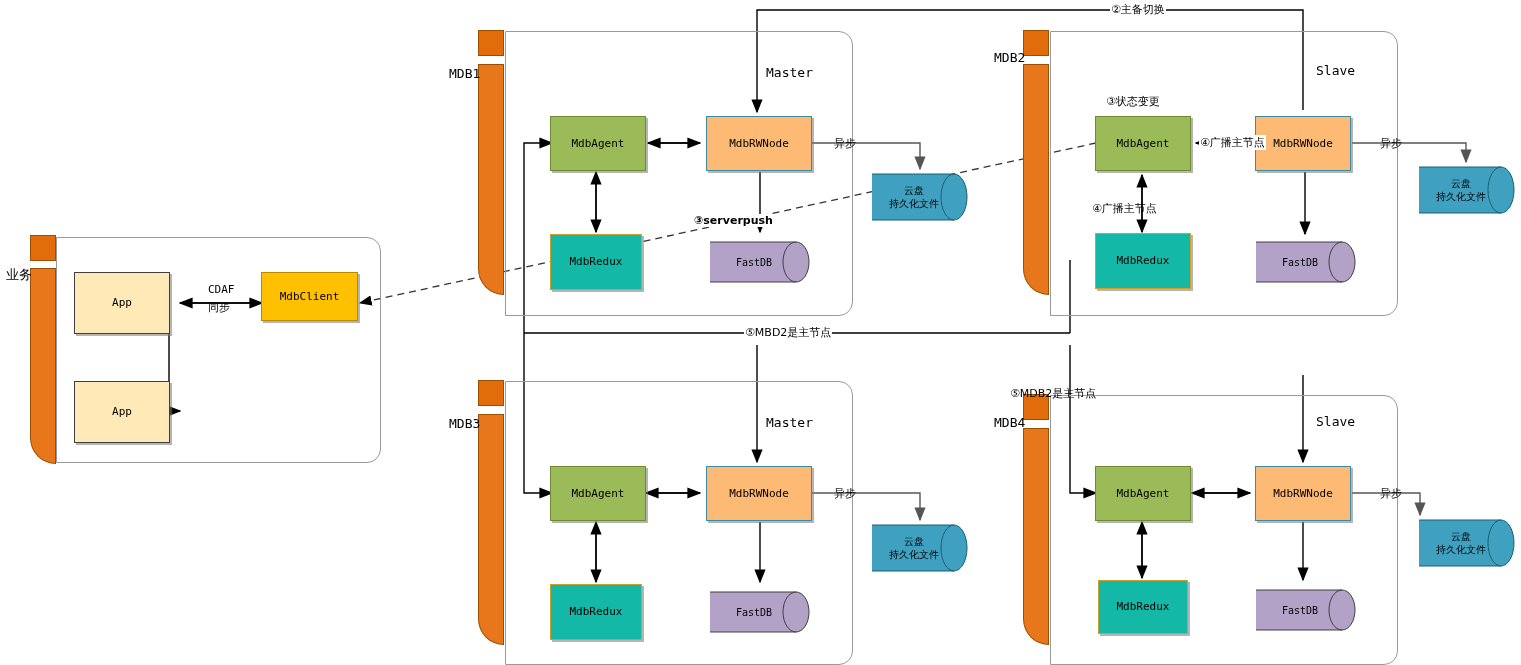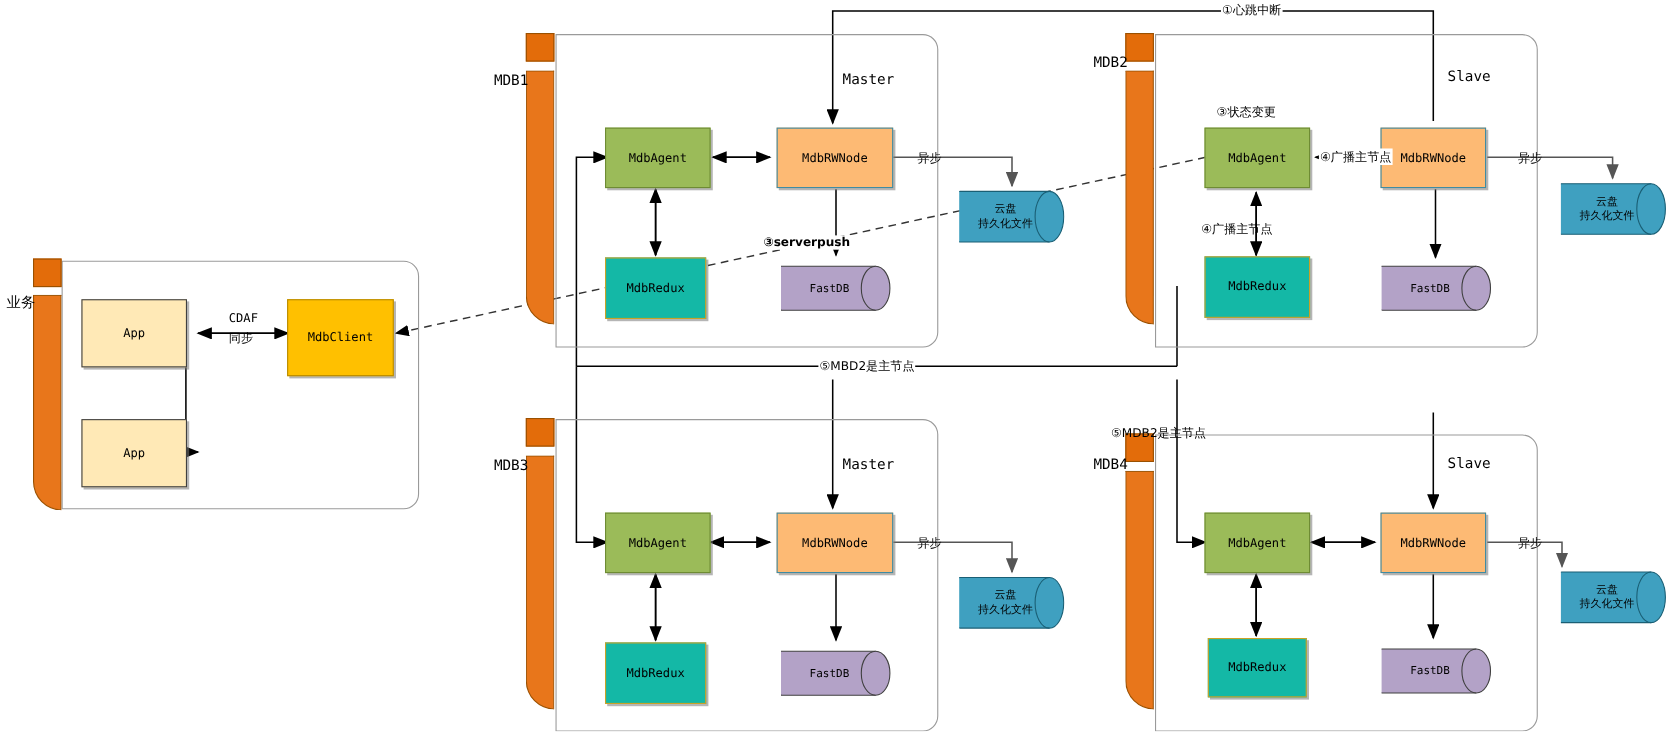--- a/index.html
+++ b/index.html
@@ -122,21 +122,21 @@
   <div class="tab-top" style="left:30px;top:235px;width:26px;height:26px;"></div>
   <div class="tab-body" style="left:30px;top:268px;width:26px;height:196px;"></div>
   <div class="lbl big" style="left:6px;top:266px;">业务</div>
 
   <div class="box cream shadow" style="left:74px;top:272px;width:96px;height:62px;">
     <span>App</span>
   </div>
   <div class="box cream shadow" style="left:74px;top:381px;width:96px;height:62px;">
     <span>App</span>
   </div>
-  <div class="box orange shadow" style="left:261px;top:272px;width:97px;height:70px;">
+  <div class="box orange shadow" style="left:261px;top:272px;width:97px;height:49px;">
     <span>MdbClient</span>
   </div>
   <div class="lbl" style="left:208px;top:283px;">CDAF</div>
   <div class="lbl cn" style="left:208px;top:300px;">同步</div>
 
   <div class="container" style="left:505px;top:31px;width:348px;height:285px;"></div>
   <div class="tab-top" style="left:478px;top:30px;width:26px;height:26px;"></div>
   <div class="tab-body" style="left:478px;top:64px;width:26px;height:231px;"></div>
   <div class="lbl big" style="left:449px;top:66px;">MDB1</div>
   <div class="lbl big" style="left:766px;top:65px;">Master</div>
@@ -199,21 +199,21 @@
     </svg>
     <span class="cyl-label">
       <span>云盘</span><br>
       <span>持久化文件</span>
     </span>
   </div>
   <div class="lbl cn" style="left:1380px;top:136px;">异步</div>
   <div class="lbl cn" style="left:1106px;top:94px;">③状态变更</div>
   <div class="lbl cn wbg" style="left:1199px;top:135px;">④广播主节点</div>
   <div class="lbl cn" style="left:1092px;top:201px;">④广播主节点</div>
-  <div class="lbl cn wbg" style="left:1110px;top:2px;">①心跳中断</div>
+  <div class="lbl cn wbg" style="left:1110px;top:2px;">②主备切换</div>
 
   <div class="container" style="left:505px;top:381px;width:348px;height:284px;"></div>
   <div class="tab-top" style="left:478px;top:380px;width:26px;height:26px;"></div>
   <div class="tab-body" style="left:478px;top:414px;width:26px;height:231px;"></div>
   <div class="lbl big" style="left:449px;top:416px;">MDB3</div>
   <div class="lbl big" style="left:766px;top:415px;">Master</div>
 
   <div class="box green shadow" style="left:550px;top:466px;width:96px;height:55px;">
     <span>MdbAgent</span>
   </div>

